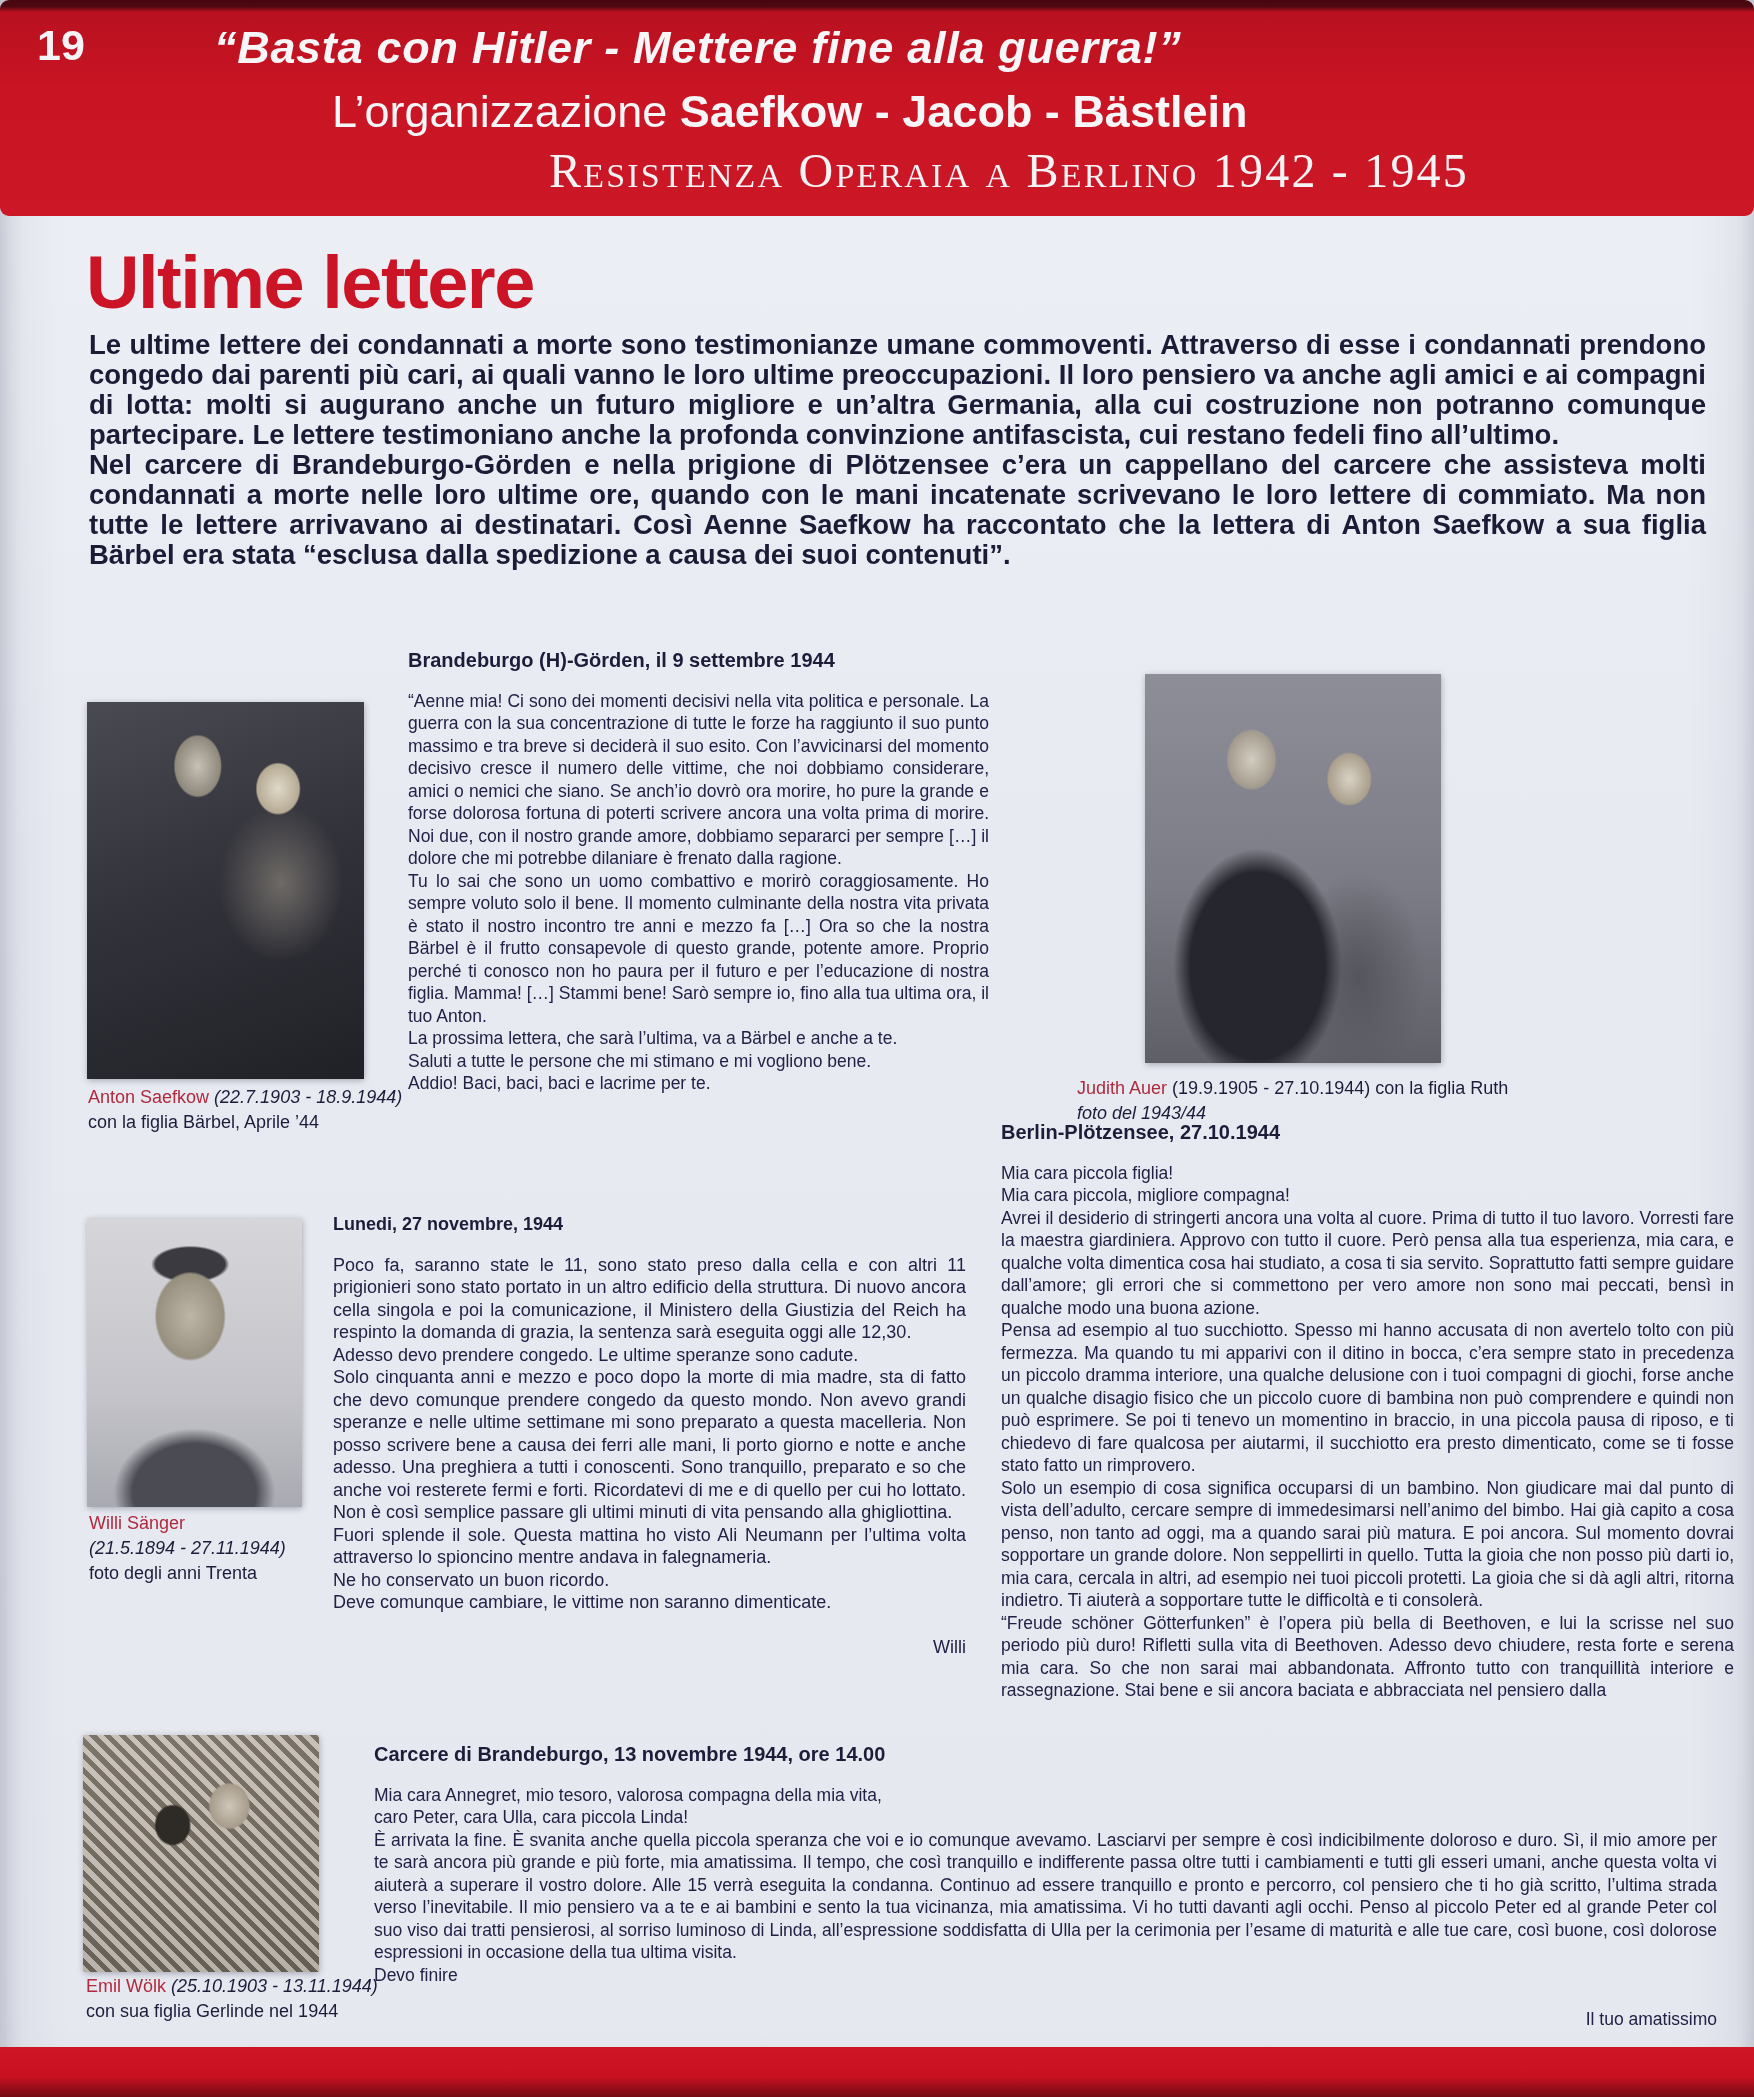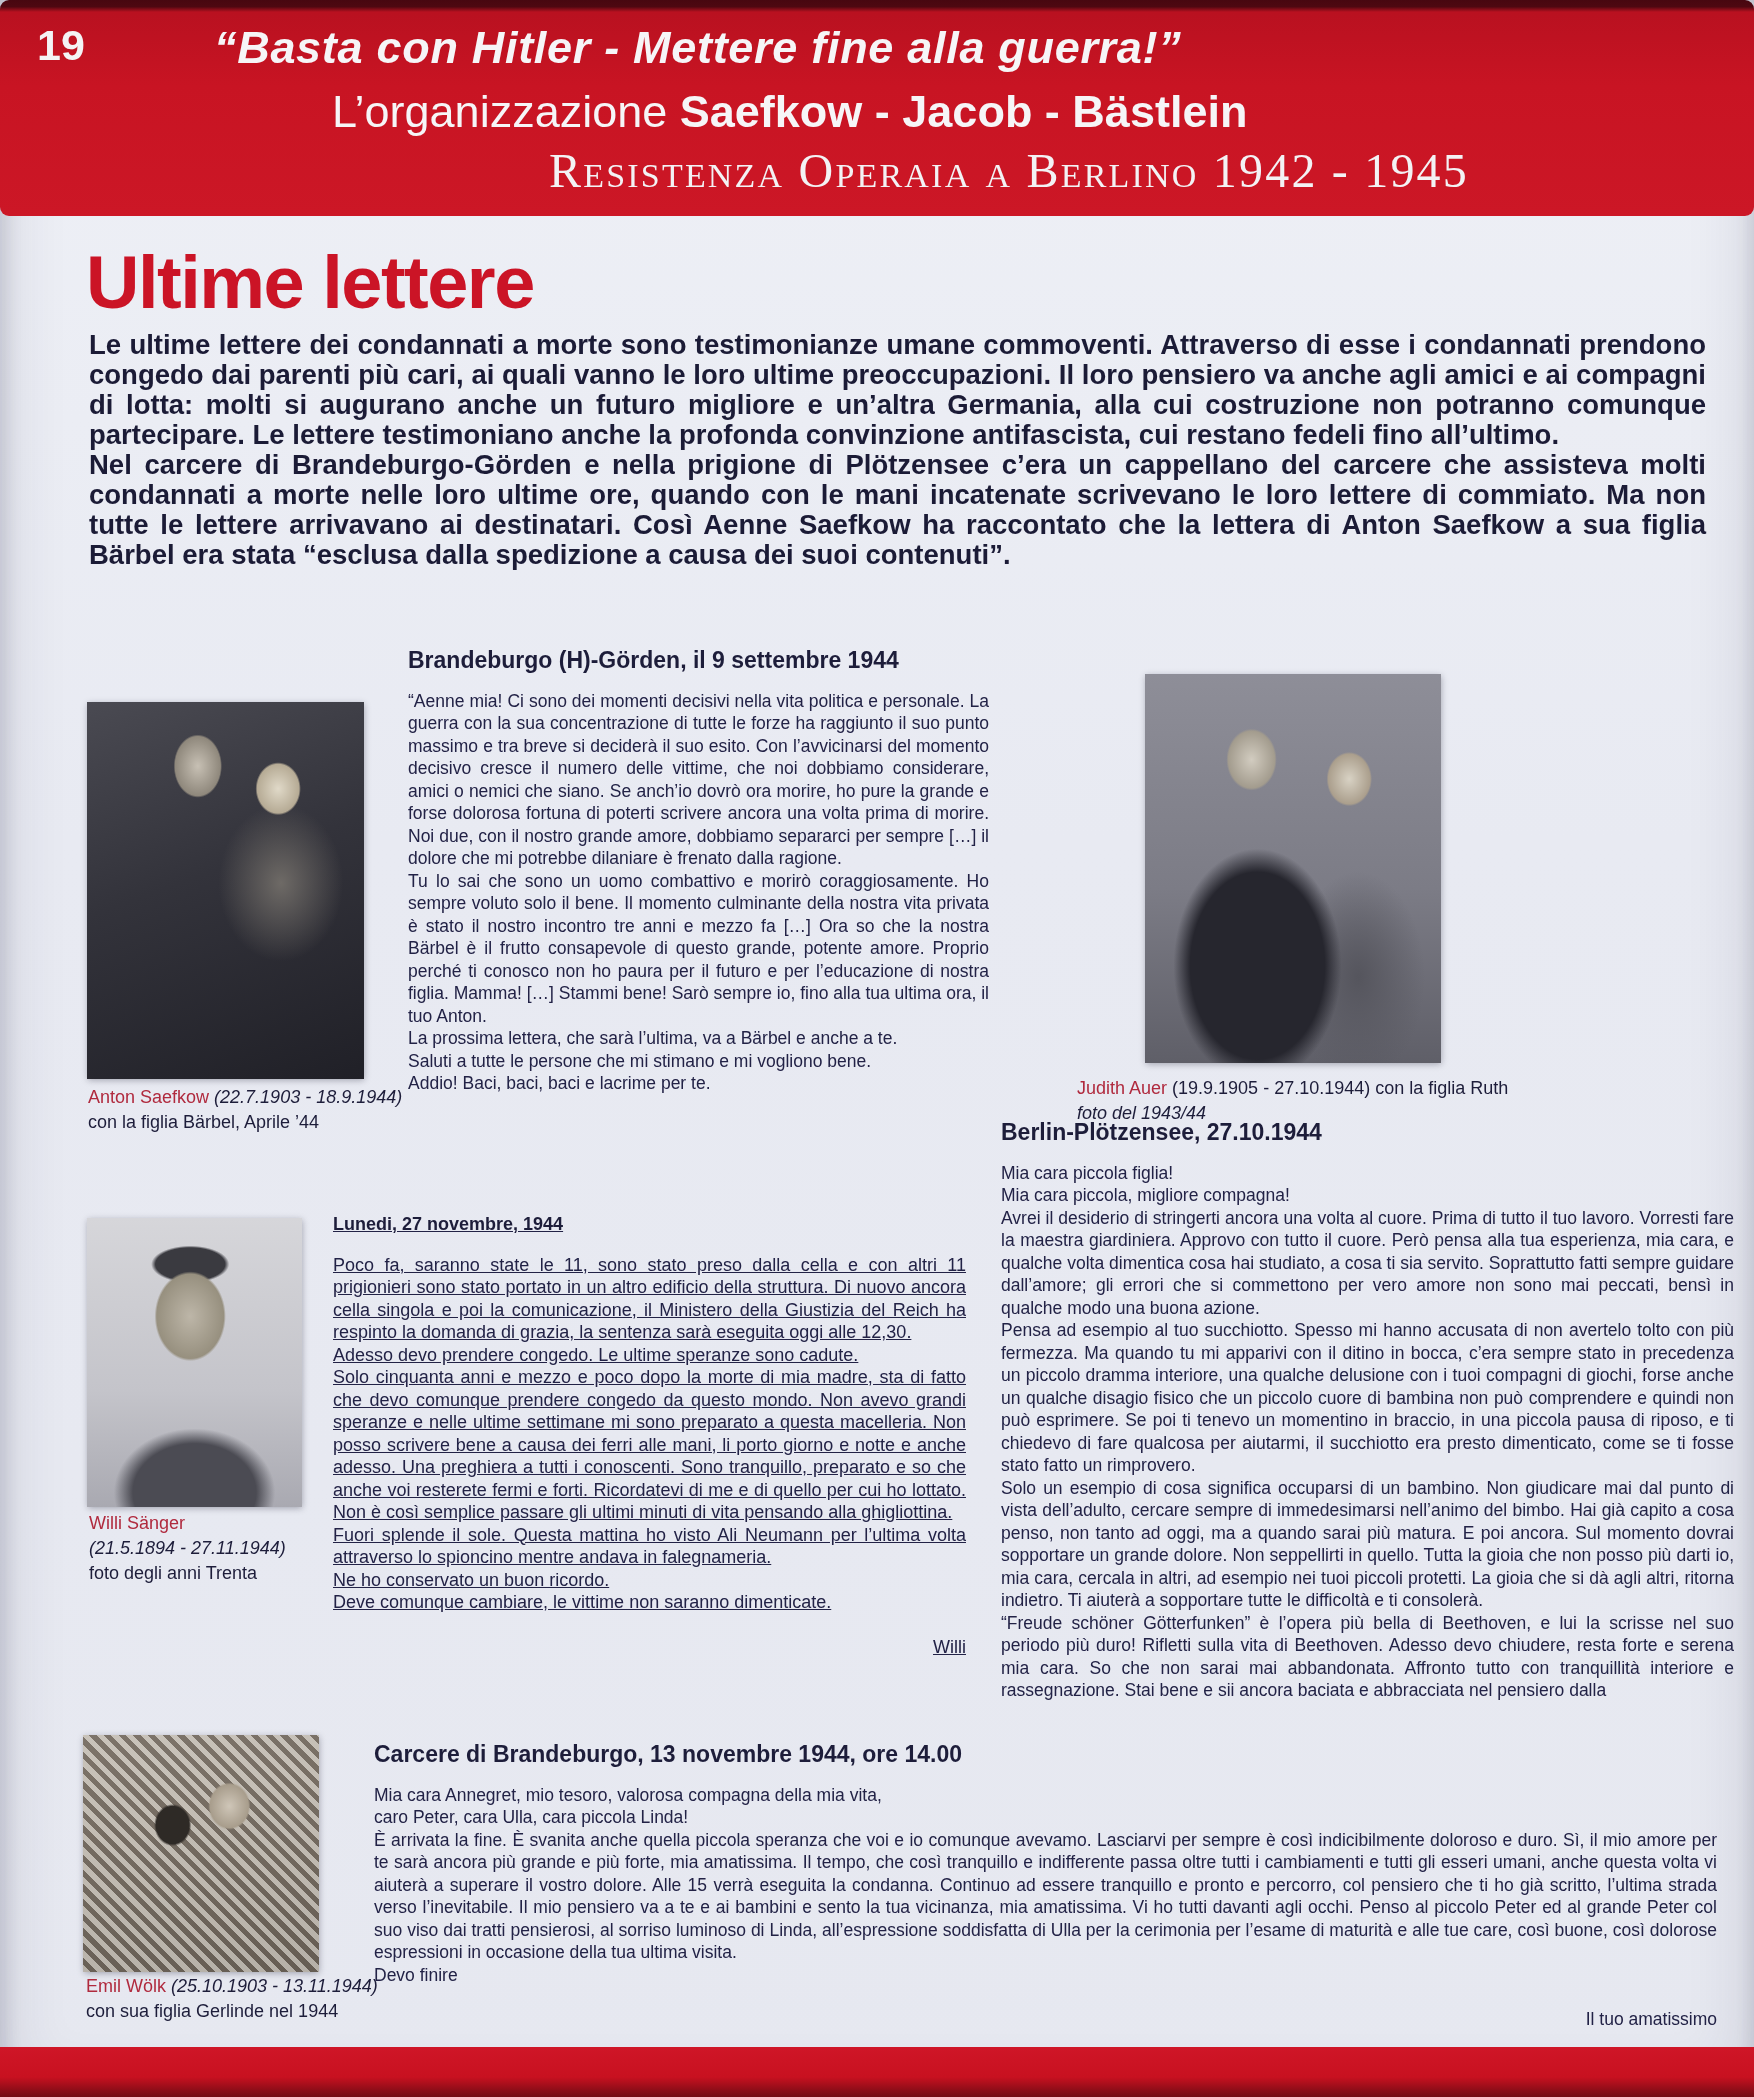--- a/index.html
+++ b/index.html
@@ -22,27 +22,27 @@
   .hdr-sub{
     position:absolute;left:549px;top:143px;font-family:"Liberation Serif",serif;
     font-variant:small-caps;font-size:48px;color:#f3f2f4;letter-spacing:2.2px;white-space:nowrap;
   }
   
   .title{position:absolute;left:86px;top:240px;font-size:74px;font-weight:bold;color:#cb1426;letter-spacing:-1.5px;}
   .intro{position:absolute;left:89px;top:330px;width:1617px;font-size:27.5px;font-weight:bold;line-height:30px;text-align:justify;color:#1b1b36;}
   .intro p{margin:0;}
   
   .letter{position:absolute;color:#222246;}
-  .letter .lh{font-size:23px;font-weight:bold;margin:0 0 18px 0;color:#1d1d3a;}
+  .letter .lh{font-size:20px;font-weight:bold;margin:0 0 18px 0;color:#1d1d3a;}
   .letter p{margin:0;font-size:17.5px;line-height:22.5px;text-align:justify;}
   .letter p.nj{text-align:left;}
   .letter .sig{margin-top:22px;text-align:right;}
   #letter-anton{left:408px;top:649px;width:581px;}
   #letter-judith{left:1001px;top:1121px;width:733px;}
-  #letter-willi{left:333px;top:1213px;width:633px;text-decoration:underline;}
+  #letter-willi{left:333px;top:1213px;width:633px;}
   #letter-willi p{font-size:18px;}
   #letter-emil{left:374px;top:1743px;width:1343px;}
   #letter-willi .sig{padding-left:34px;}
   #letter-judith .sig{padding-left:65px;}
   #letter-emil .sig{padding-left:60px;}
   
   .caption{position:absolute;font-size:18px;line-height:25px;color:#1d1d3a;}
   .caption .nm{color:#b02a3e;}
   .caption .dt{font-style:italic;}
   .caption .dt.up{font-style:normal;}

